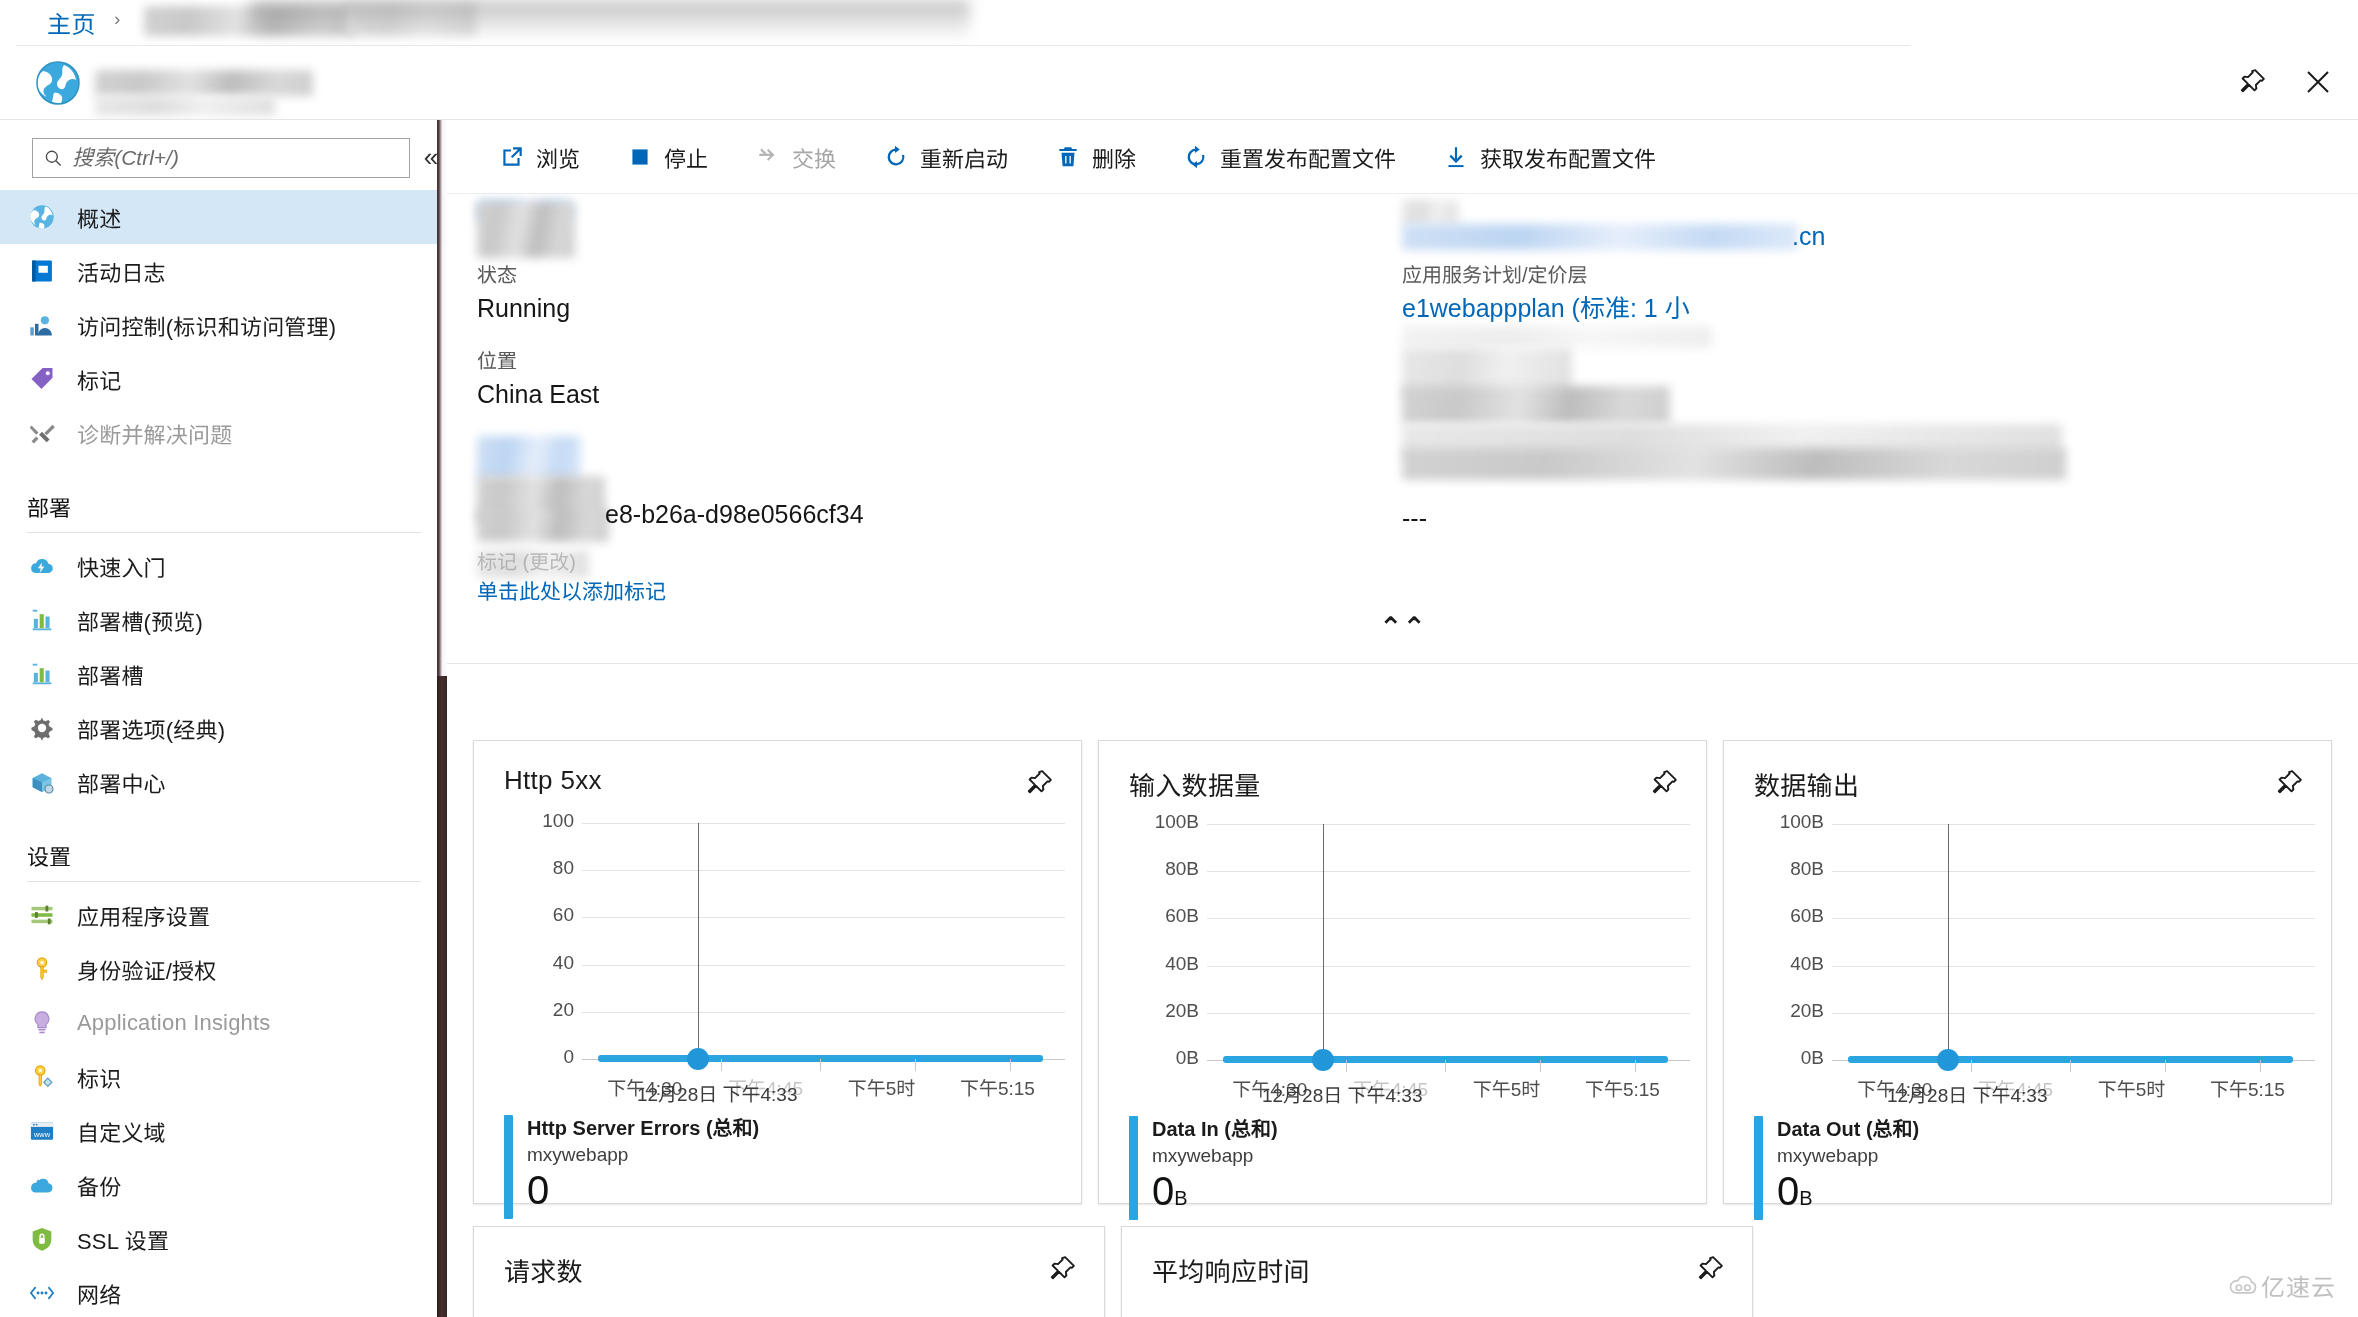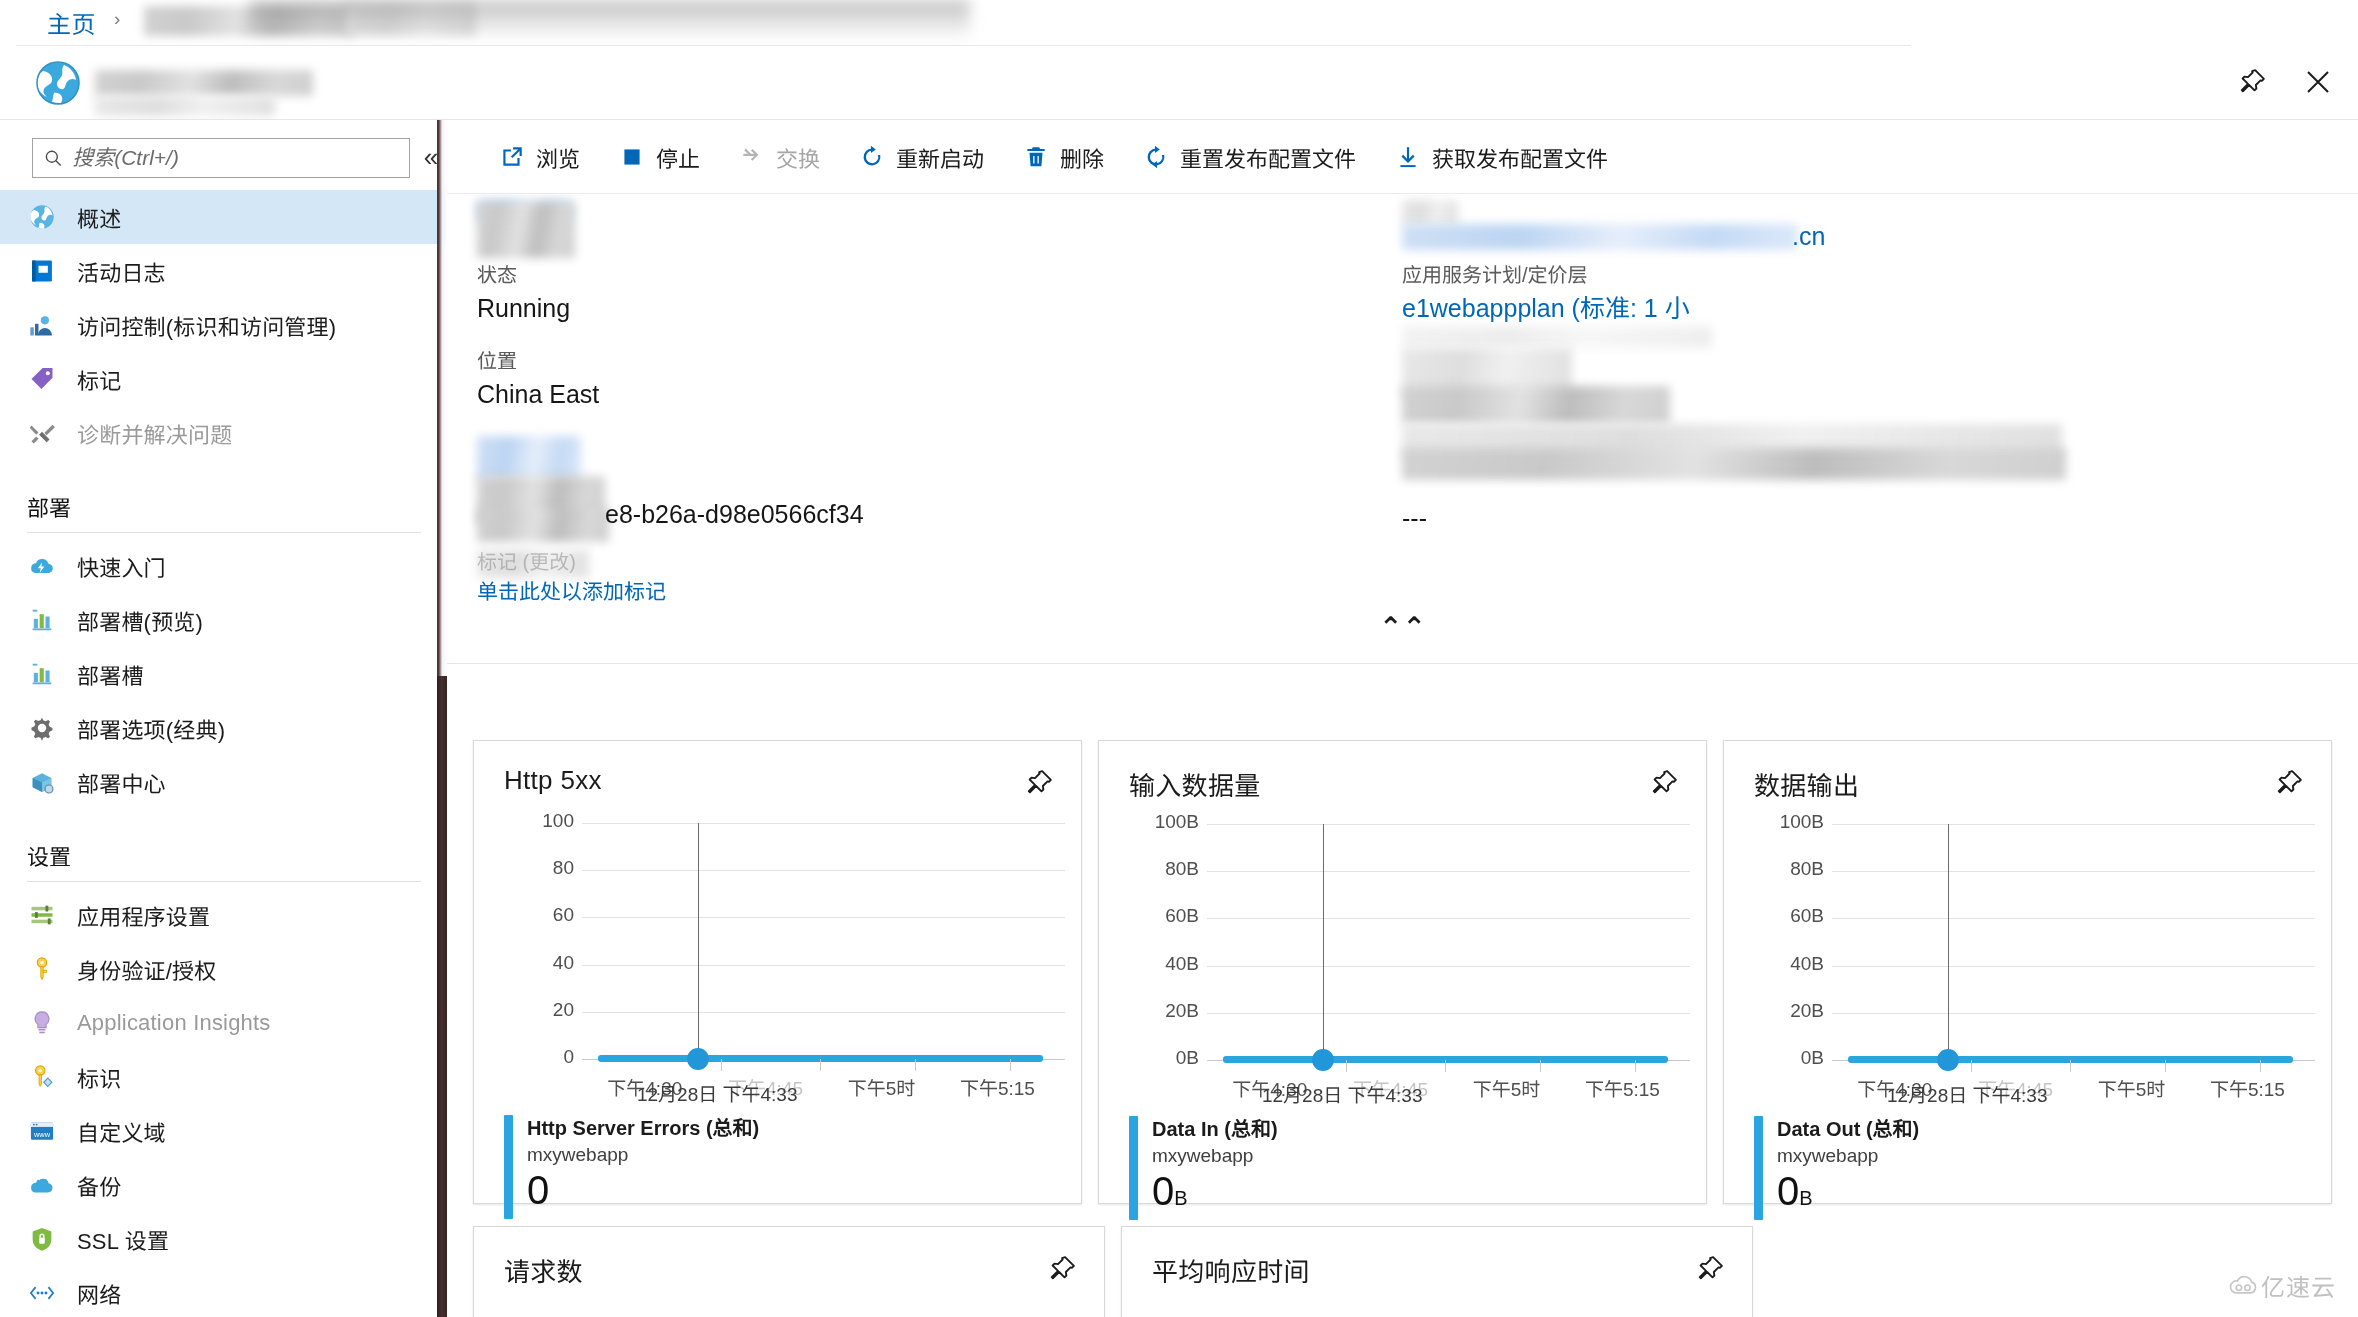--- a/index.html
+++ b/index.html
@@ -105,21 +105,21 @@
 
   
   .content {
     position:absolute; left:447px; top:120px; width:1911px; height:1197px;
     background:#fff; overflow:hidden;
   }
 
   
   .cmdbar {
     height:74px; border-bottom:1px solid #ededed;
-    display:flex; align-items:center; padding-left:35px; gap:5px;
+    display:flex; align-items:center; padding-left:35px; gap:13px;
     background:#fff;
   }
   .cmd {
     display:flex; align-items:center; gap:11px;
     height:52px; padding:0 17px; cursor:pointer; background:transparent; border:none;
     font-size:22px; color:#1b1b1b; white-space:nowrap;
     font-family:"Liberation Sans", sans-serif;
   }
   .cmd.disabled { color:#a6a6a6; cursor:default; }
   .cmd-ico { width:26px; height:26px; display:flex; align-items:center; justify-content:center; }

